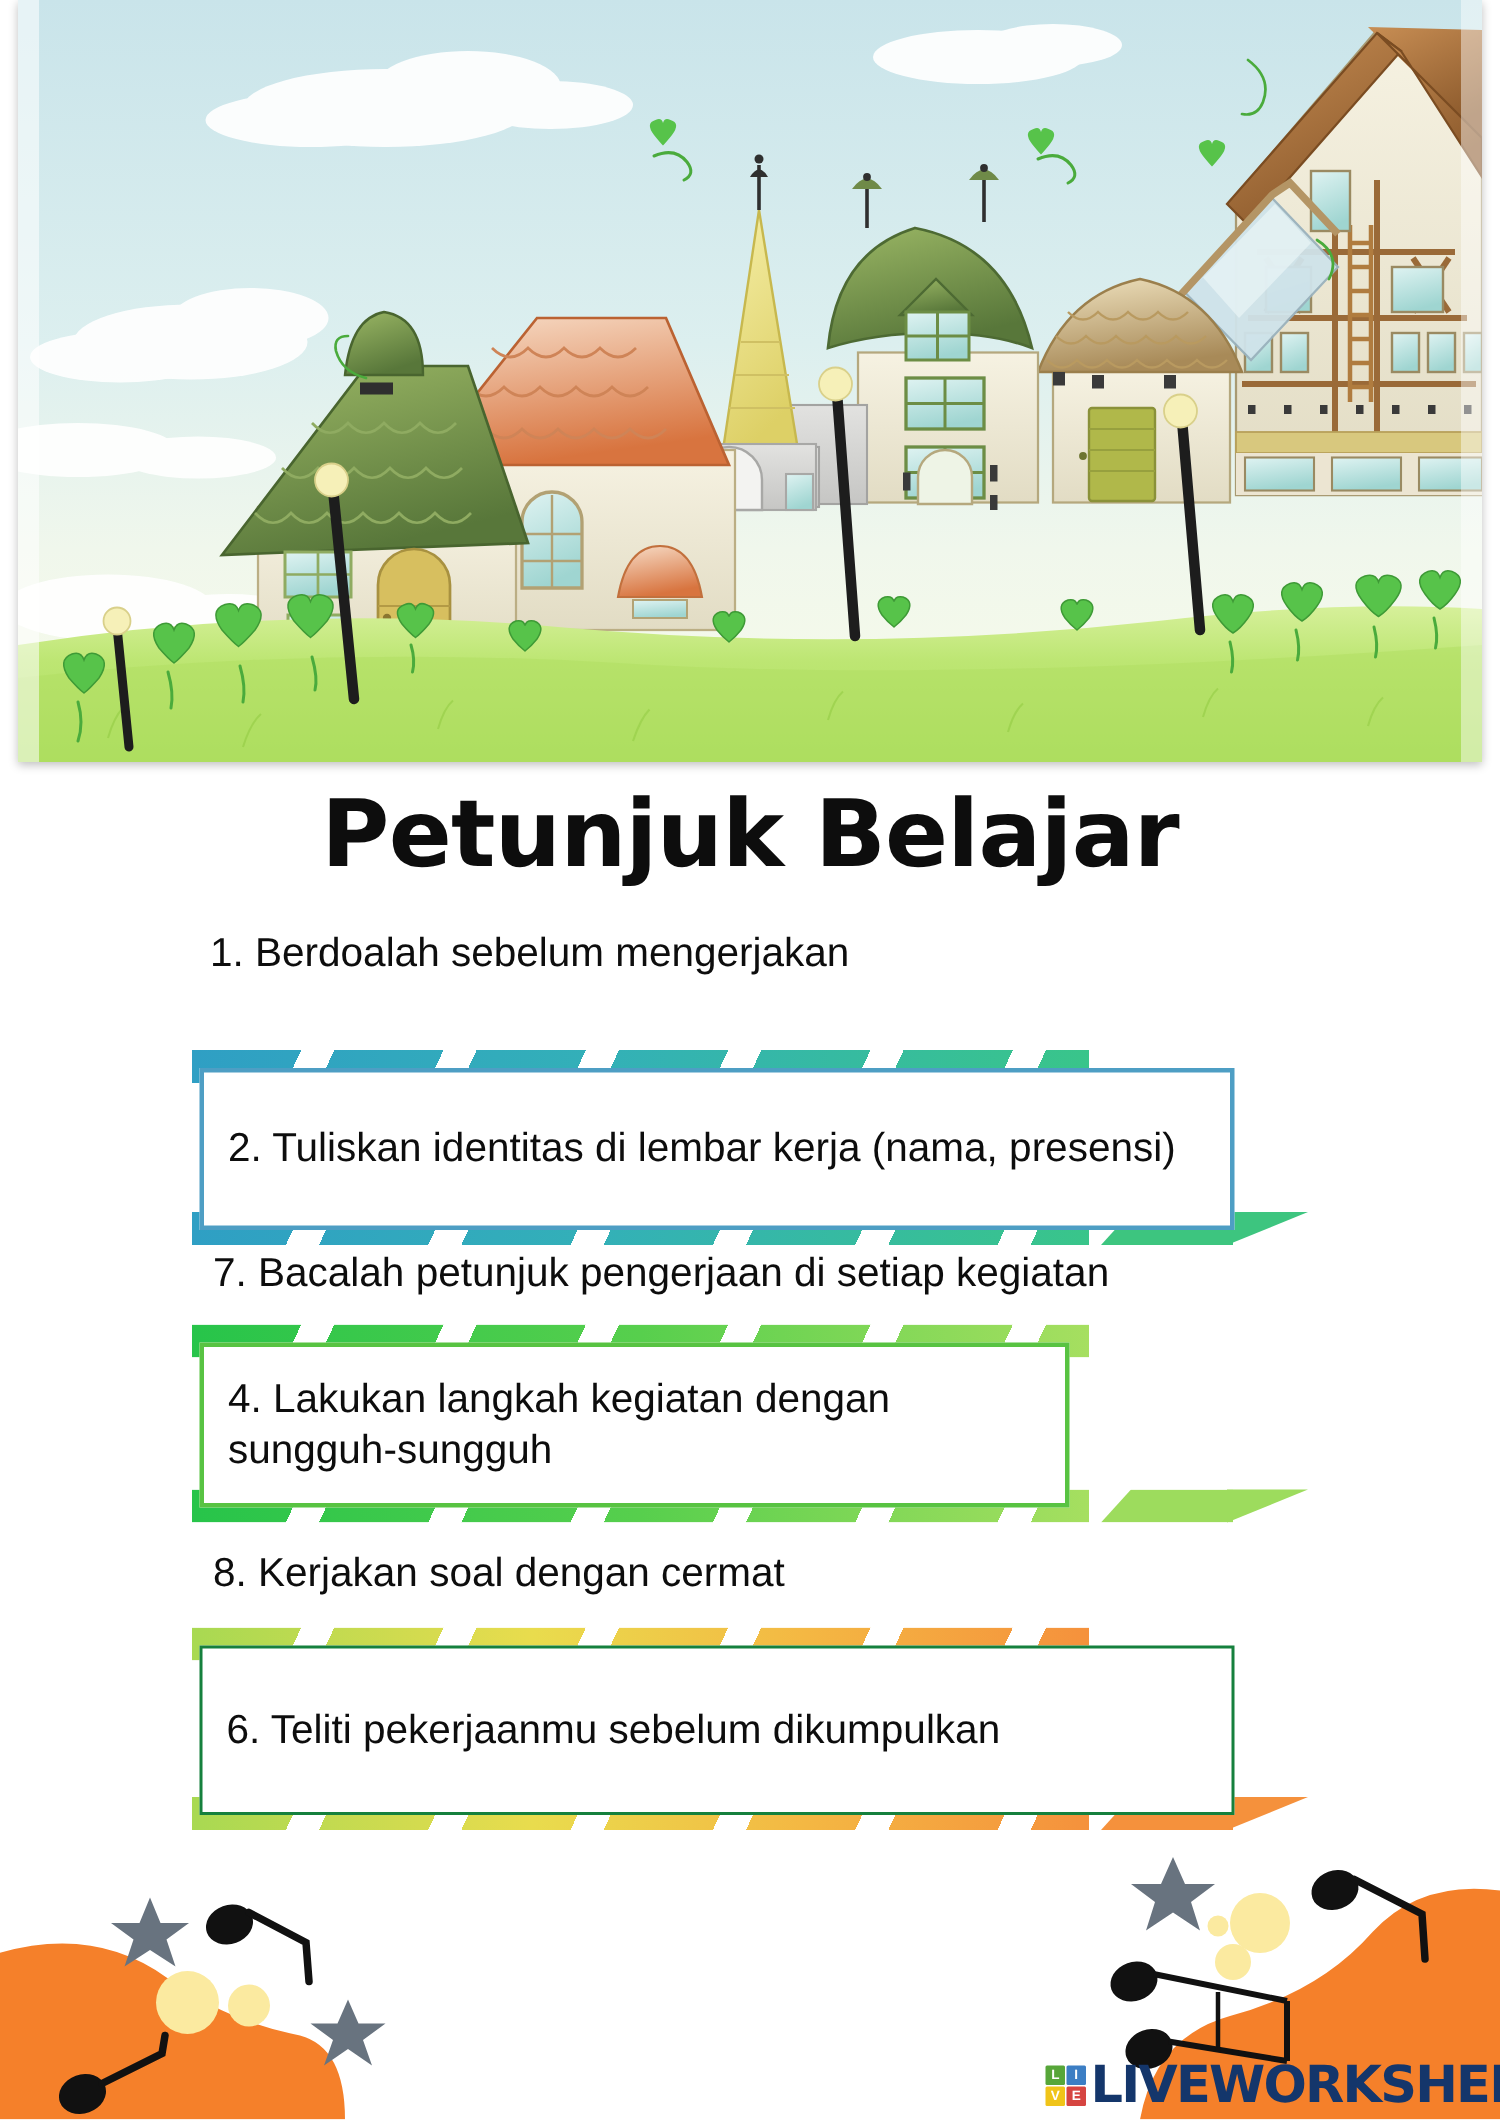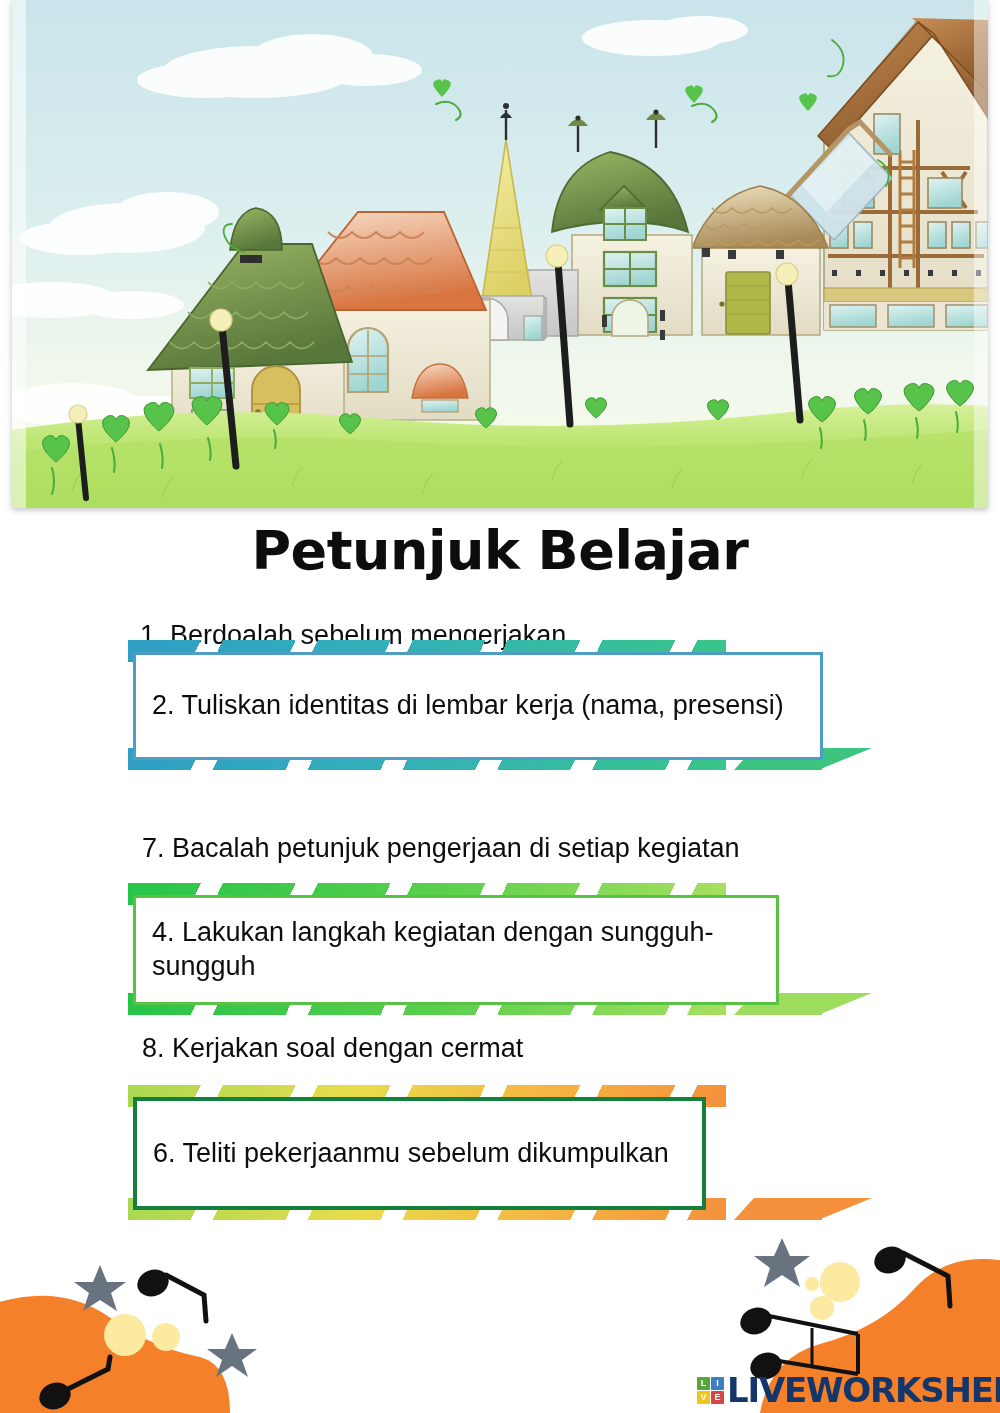--- a/index.html
+++ b/index.html
@@ -17,21 +17,21 @@
     background:linear-gradient(#cfe7ec 0%,#d9ecef 28%,#e6f2f2 52%,#eef6ef 66%,#f4f8ee 74%,#e6f3c4 80%,#cdeb8d 88%,#bbe56f 100%);
   }
   #hero svg{position:absolute;left:0;top:0;width:976px;height:508px;display:block;}
 
   
   #title{
     position:absolute;left:0;right:0;top:519px;
     text-align:center;
     font-family:"DejaVu Sans", sans-serif;
     font-weight:bold;
-    font-size:54px;
+    font-size:62px;
     letter-spacing:-0.5px;
     color:#0d0d0d;
   }
 
   
   .plain-item{
     position:absolute;
     font-size:27px;
     color:#0d0d0d;
     white-space:nowrap;
@@ -425,51 +425,51 @@
 
     <rect x="0" y="0" width="14" height="508" fill="#ffffff" opacity="0.55"></rect>
     <rect x="962" y="0" width="14" height="508" fill="#ffffff" opacity="0.45"></rect>
   </svg>
 </div>
 
 <div id="title">Petunjuk Belajar</div>
 
 <div class="plain-item" style="left:140px;top:620px;">1. Berdoalah sebelum mengerjakan</div>
 
-<div class="group" style="top:640px;height:130px;">
+<div class="group" style="top:700px;height:130px;">
   <div class="band" style="top:0;width:598px;background:linear-gradient(90deg,#2f9fc4 0%,#33b0b8 45%,#39c58a 100%);"></div>
   <div class="band" style="top:108px;width:598px;background:linear-gradient(90deg,#2f9fc4 0%,#33b0b8 45%,#39c58a 100%);"></div>
 
   <div style="position:absolute;left:690px;top:108px;width:0;height:0;border-top:22px solid #3dc57f;border-right:54px solid transparent;"></div>
   <div style="position:absolute;left:606px;top:108px;width:88px;height:22px;background:#3dc57f;clip-path:polygon(20px 0,100% 0,100% 100%,0 100%);"></div>
   <div class="boxed" style="top:12px;width:690px;height:108px;border:3px solid #4e9ec4;">
     <div class="txt">2. Tuliskan identitas di lembar kerja (nama, presensi)</div>
   </div>
 </div>
 
 <div class="plain-item" style="left:142px;top:833px;">7. Bacalah petunjuk pengerjaan di setiap kegiatan</div>
 
 <div class="group" style="top:883px;height:132px;">
   <div class="band" style="top:0;width:598px;background:linear-gradient(90deg,#27c44a 0%,#57cf4d 50%,#a6df60 100%);"></div>
   <div class="band" style="top:110px;width:598px;background:linear-gradient(90deg,#27c44a 0%,#57cf4d 50%,#a6df60 100%);"></div>
   <div style="position:absolute;left:606px;top:110px;width:88px;height:22px;background:#9ddc5d;clip-path:polygon(20px 0,100% 0,100% 100%,0 100%);"></div>
   <div style="position:absolute;left:690px;top:110px;width:0;height:0;border-top:22px solid #9ddc5d;border-right:54px solid transparent;"></div>
-  <div class="boxed" style="top:12px;width:646px;height:110px;border:3px solid #58c342;">
+  <div class="boxed" style="top:12px;width:580px;height:110px;border:3px solid #58c342;">
     <div class="txt" style="white-space:normal;max-width:640px;">4. Lakukan langkah kegiatan dengan sungguh-sungguh</div>
   </div>
 </div>
 
 <div class="plain-item" style="left:142px;top:1033px;">8. Kerjakan soal dengan cermat</div>
 
 <div class="group" style="top:1085px;height:135px;">
   <div class="band" style="top:0;width:598px;background:linear-gradient(90deg,#a8d952 0%,#e9dc4d 38%,#f4b843 68%,#f5913c 100%);"></div>
   <div class="band" style="top:113px;width:598px;background:linear-gradient(90deg,#a8d952 0%,#e9dc4d 38%,#f4b843 68%,#f5913c 100%);"></div>
   <div style="position:absolute;left:606px;top:113px;width:88px;height:22px;background:#f5913c;clip-path:polygon(20px 0,100% 0,100% 100%,0 100%);"></div>
   <div style="position:absolute;left:690px;top:113px;width:0;height:0;border-top:22px solid #f5913c;border-right:54px solid transparent;"></div>
-  <div class="boxed" style="top:12px;width:573px;height:113px;border:4px solid #15803d;">
+  <div class="boxed" style="top:12px;width:690px;height:113px;border:2px solid #15803d;">
     <div class="txt">6. Teliti pekerjaanmu sebelum dikumpulkan</div>
   </div>
 </div>
 
 <div id="deco-left">
   <svg viewBox="0 0 300 168" preserveAspectRatio="none">
     <path d="M-10 60 Q60 36 112 74 Q150 102 200 112 Q230 120 230 168 L-10 168 Z" fill="#f5802a"></path>
     <circle cx="125" cy="90" r="21" fill="#fbeaa0"></circle>
     <circle cx="166" cy="92" r="14" fill="#fbeaa0"></circle>
     <path d="M100 20 L107 37 L126 37 L111 48 L117 66 L100 55 L83 66 L89 48 L74 37 L93 37 Z" fill="#68737f"></path>

